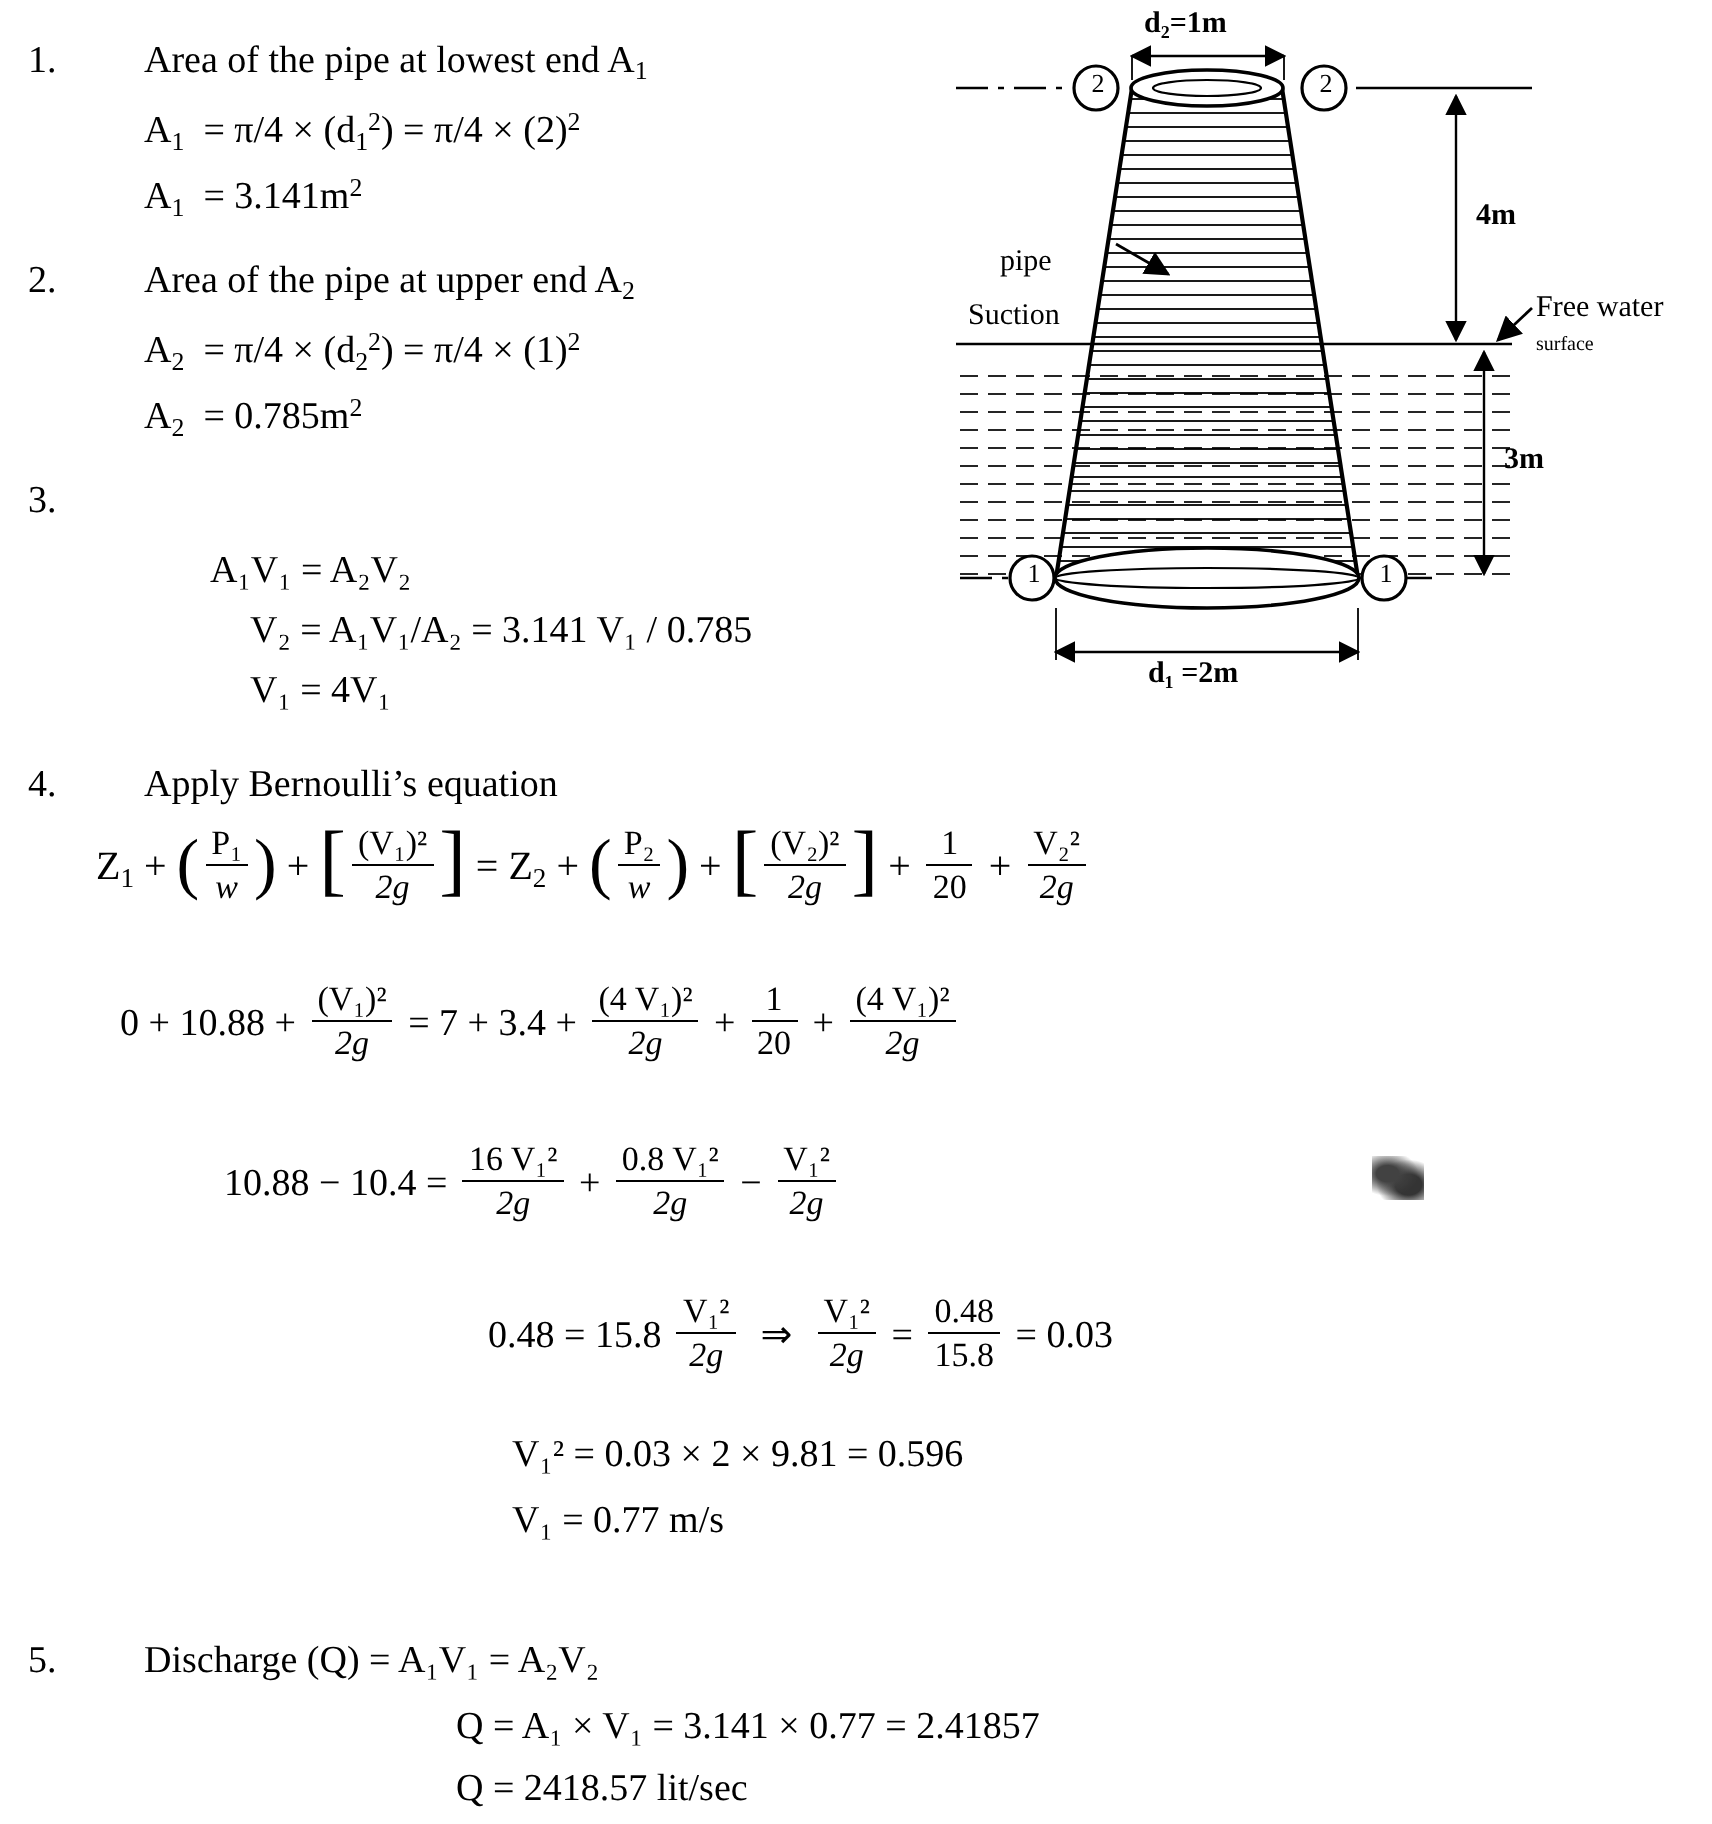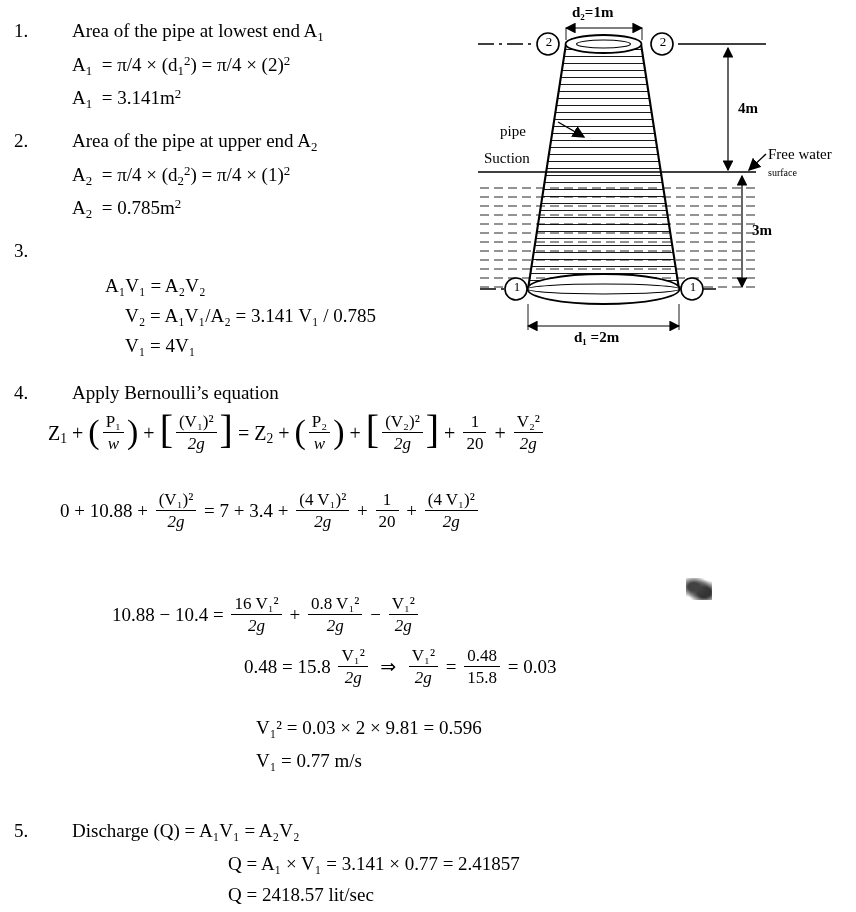--- a/index.html
+++ b/index.html
@@ -166,21 +166,21 @@
     <span>0 + 10.88 +</span>
     <span class="frac"><span class="top">(V₁)²</span><span class="bot ital">2g</span></span>
     <span>= 7 + 3.4 +</span>
     <span class="frac"><span class="top">(4 V₁)²</span><span class="bot ital">2g</span></span>
     <span>+</span>
     <span class="frac"><span class="top">1</span><span class="bot">20</span></span>
     <span>+</span>
     <span class="frac"><span class="top">(4 V₁)²</span><span class="bot ital">2g</span></span>
   </div>
 
-  <div class="line" style="left:112px; top:596px; font-size:19px;">
+  <div class="line" style="left:112px; top:572px; font-size:19px;">
     <span>10.88 − 10.4 =</span>
     <span class="frac"><span class="top">16 V₁²</span><span class="bot ital">2g</span></span>
     <span>+</span>
     <span class="frac"><span class="top">0.8 V₁²</span><span class="bot ital">2g</span></span>
     <span>−</span>
     <span class="frac"><span class="top">V₁²</span><span class="bot ital">2g</span></span>
   </div>
 
   <div class="line" style="left:244px; top:648px; font-size:19px;">
     <span>0.48 = 15.8</span>

